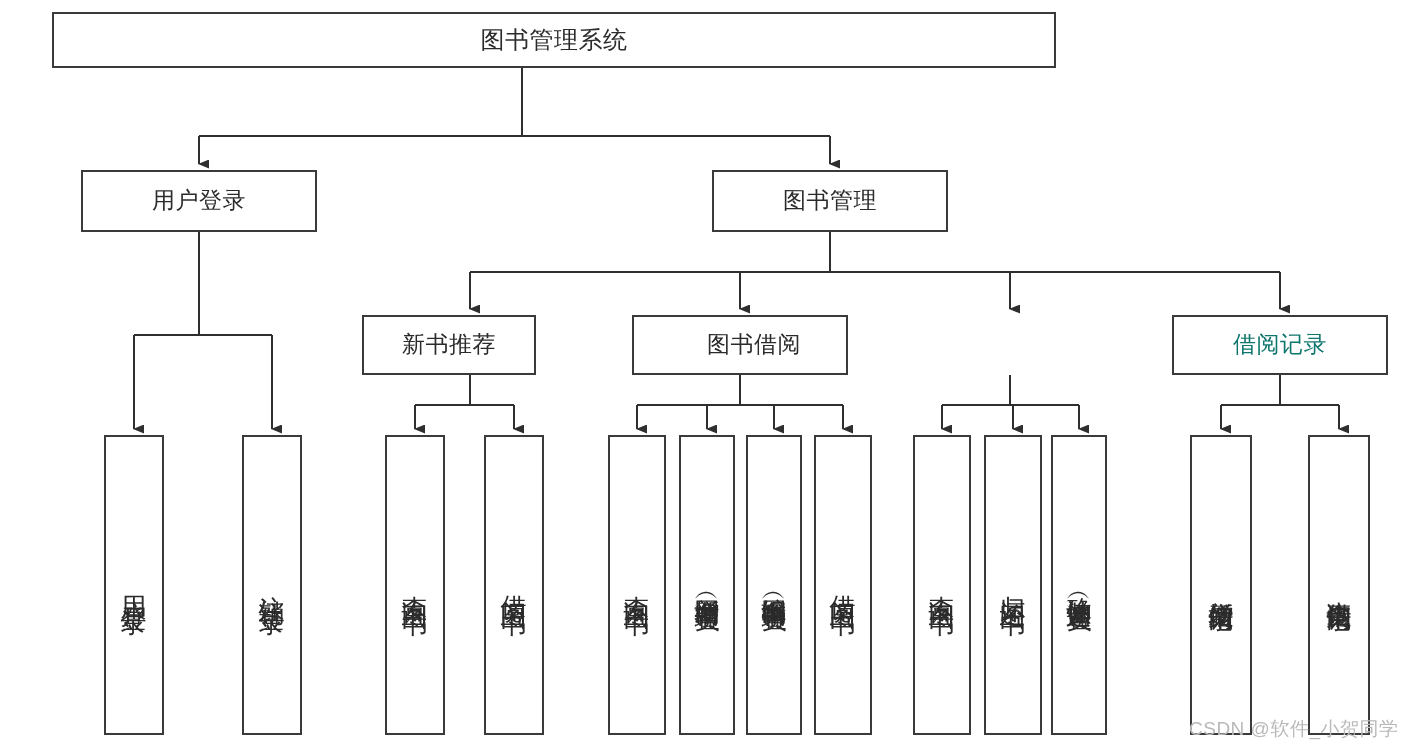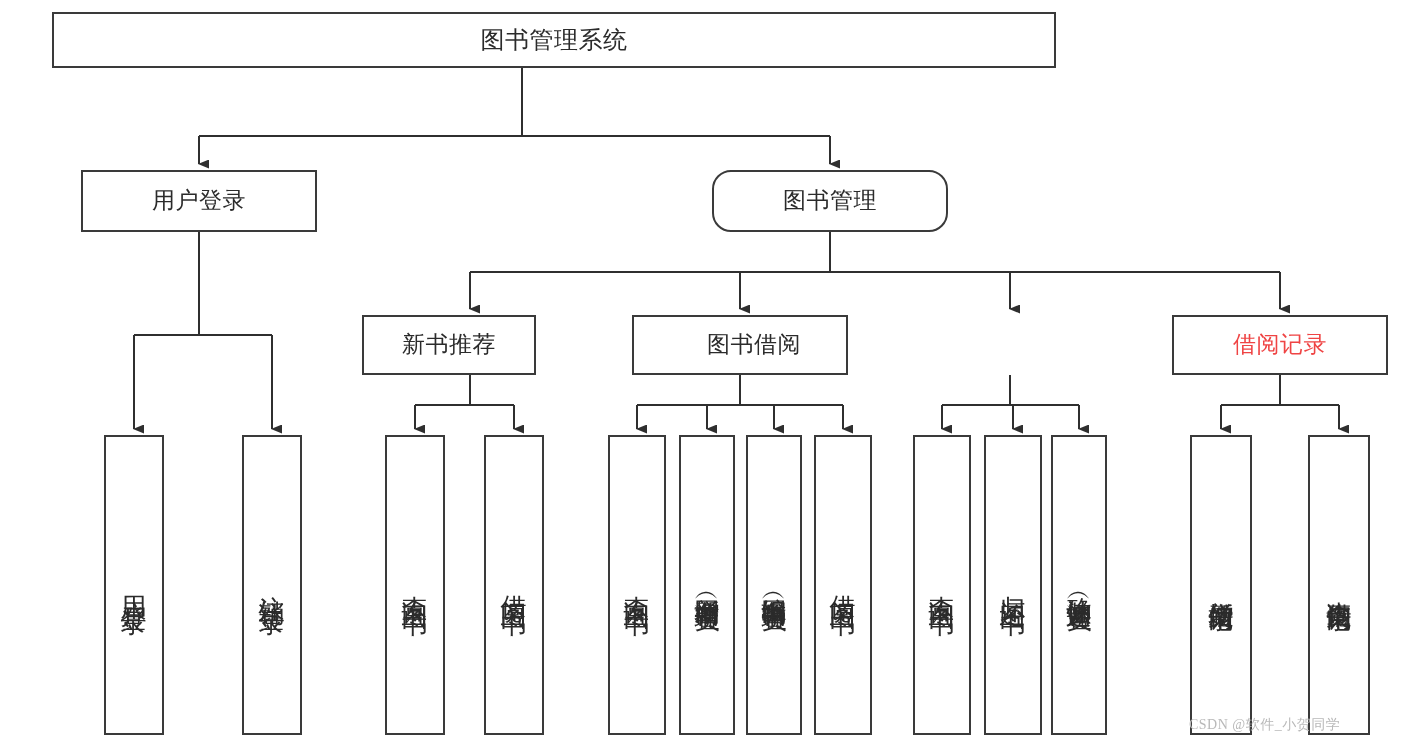--- a/index.html
+++ b/index.html
@@ -63,25 +63,24 @@
     line-height: 1;
     text-align: center;
   }
   .node.vert.tight .node-label {
     font-size: 25px;
     letter-spacing: 1.5px;
   }
   .watermark {
     position: absolute;
     color: #b9b9b9;
-    font-size: 14px;
+    font-size: 19px;
     white-space: nowrap;
     z-index: 3;
     letter-spacing: 0.5px;
-    font-family: Liberation Serif, serif;
   }
 </style>
 </head>
 <body>
 
 <div id="diagram-canvas" style="background: rgb(255, 255, 255);">
 
   <svg id="edge-layer" viewBox="0 0 1405 747" width="1405" height="747" xmlns="http://www.w3.org/2000/svg">
     <defs>
       <marker id="arrowhead" markerWidth="9" markerHeight="11" refX="4.5" refY="10" orient="auto" markerUnits="userSpaceOnUse">
@@ -135,32 +134,32 @@
     </g>
   </svg>
 
   <div class="node root horiz" style="left: 20px; top: 12px; width: 1004px; height: 56px; background: rgb(255, 255, 255); border-color: rgb(58, 58, 58); margin-left: 32px;">
     <span class="node-label" style="color: rgb(43, 43, 43);">图书管理系统</span>
   </div>
 
   <div class="node horiz" style="left: 81px; top: 170px; width: 236px; height: 62px; background: rgb(255, 255, 255); border-color: rgb(58, 58, 58);">
     <span class="node-label" style="color: rgb(43, 43, 43);">用户登录</span>
   </div>
-  <div class="node horiz" style="left: 712px; top: 170px; width: 236px; height: 62px; background: rgb(255, 255, 255); border-color: rgb(58, 58, 58); border-radius: 19px;">
+  <div class="node horiz" style="left: 712px; top: 170px; width: 236px; height: 62px; background: rgb(255, 255, 255); border-color: rgb(58, 58, 58);">
     <span class="node-label" style="color: rgb(43, 43, 43);">图书管理</span>
   </div>
 
   <div class="node horiz" style="left: 362px; top: 315px; width: 174px; height: 60px; background: rgb(255, 255, 255); border-color: rgb(58, 58, 58);">
     <span class="node-label" style="color: rgb(43, 43, 43);">新书推荐</span>
   </div>
   <div class="node horiz" style="left: 632px; top: 315px; width: 216px; height: 60px; background: rgb(255, 255, 255); border-color: rgb(58, 58, 58); padding-left: 28px;">
     <span class="node-label" style="color: rgb(43, 43, 43);">图书借阅</span>
   </div>
   <div class="node horiz" style="left: 1172px; top: 315px; width: 216px; height: 60px; background: rgb(255, 255, 255); border-color: rgb(58, 58, 58);">
-    <span class="node-label" style="color: #ef4444;">借阅记录</span>
+    <span class="node-label" style="color: #0f766e;">借阅记录</span>
   </div>
 
   <div class="node vert" style="left: 104px; top: 435px; width: 60px; height: 300px; background: rgb(255, 255, 255); border-color: rgb(58, 58, 58);">
     <span class="node-label" style="color: rgb(43, 43, 43);">用户登录</span>
   </div>
   <div class="node vert" style="left: 242px; top: 435px; width: 60px; height: 300px; background: rgb(255, 255, 255); border-color: rgb(58, 58, 58);">
     <span class="node-label" style="color: rgb(43, 43, 43);">注销登录</span>
   </div>
   <div class="node vert" style="left: 385px; top: 435px; width: 60px; height: 300px; background: rgb(255, 255, 255); border-color: rgb(58, 58, 58);">
     <span class="node-label" style="color: rgb(43, 43, 43);">查询图书</span>

